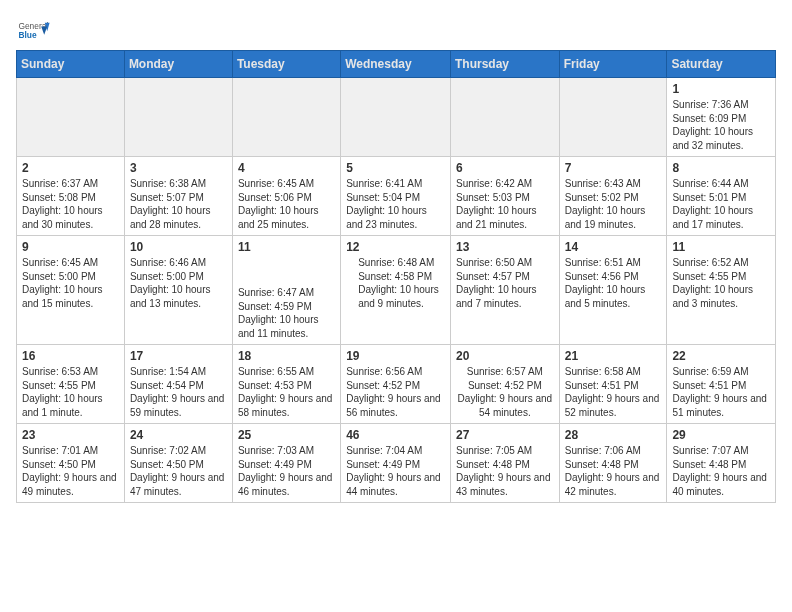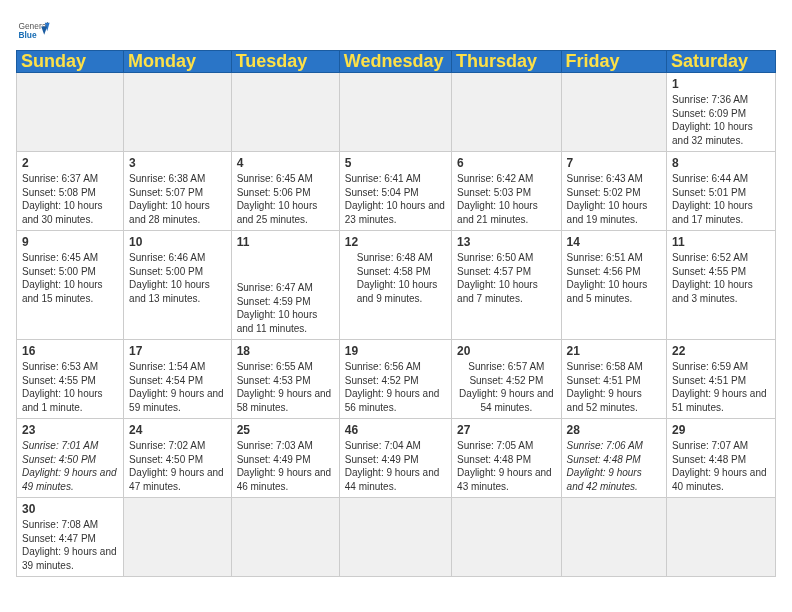--- a/index.html
+++ b/index.html
@@ -37,24 +37,24 @@
       font-size: 14px;
       color: #444;
     }
     .calendar {
       width: 100%;
       border-collapse: collapse;
       border: 1px solid #ccc;
     }
     .calendar thead tr th {
       background: #2a75c7;
-      color: #fde047;
-      font-size: 18px;
+      color: #e5e5e5;
+      font-size: 12px;
       font-weight: bold;
-      padding: 0 4px;
+      padding: 6px 4px;
       text-align: left;
       border: 1px solid #1a5ba0;
     }
     .calendar tbody tr td {
       border: 1px solid #ccc;
       vertical-align: top;
       padding: 4px 5px;
       font-size: 10.5px;
       color: #333;
       background: #fff;
@@ -259,21 +259,21 @@
           <td>
             <span class="day-num">22</span>
             <div class="day-info" style="white-space: pre-line;">Sunrise: 6:59 AM
 Sunset: 4:51 PM
 Daylight: 9 hours and 51 minutes.</div>
           </td>
         </tr>
         <tr>
           <td>
             <span class="day-num">23</span>
-            <div class="day-info" style="white-space: pre-line; font-style: italic;">Sunrise: 7:01 AM
+            <div class="day-info" style="white-space: pre-line;">Sunrise: 7:01 AM
 Sunset: 4:50 PM
 Daylight: 9 hours and 49 minutes.</div>
           </td>
           <td>
             <span class="day-num">24</span>
             <div class="day-info" style="white-space: pre-line;">Sunrise: 7:02 AM
 Sunset: 4:50 PM
 Daylight: 9 hours and 47 minutes.</div>
           </td>
           <td>
@@ -289,40 +289,26 @@
 Daylight: 9 hours and 44 minutes.</div>
           </td>
           <td>
             <span class="day-num">27</span>
             <div class="day-info" style="white-space: pre-line;">Sunrise: 7:05 AM
 Sunset: 4:48 PM
 Daylight: 9 hours and 43 minutes.</div>
           </td>
           <td>
             <span class="day-num">28</span>
-            <div class="day-info" style="white-space: pre-line; font-style: italic;">Sunrise: 7:06 AM
+            <div class="day-info" style="white-space: pre-line;">Sunrise: 7:06 AM
 Sunset: 4:48 PM
 Daylight: 9 hours and 42 minutes.</div>
           </td>
           <td>
             <span class="day-num">29</span>
             <div class="day-info" style="white-space: pre-line;">Sunrise: 7:07 AM
 Sunset: 4:48 PM
 Daylight: 9 hours and 40 minutes.</div>
           </td>
-        </tr>
-        <tr>
-          <td>
-            <span class="day-num">30</span>
-            <div class="day-info" style="white-space: pre-line;">Sunrise: 7:08 AM
-Sunset: 4:47 PM
-Daylight: 9 hours and 39 minutes.</div>
-          </td>
-          <td class="last-row"></td>
-          <td class="last-row"></td>
-          <td class="last-row"></td>
-          <td class="last-row"></td>
-          <td class="last-row"></td>
-          <td class="last-row"></td>
         </tr>
       </tbody>
   </table>
 </div>
 
 </body></html>

